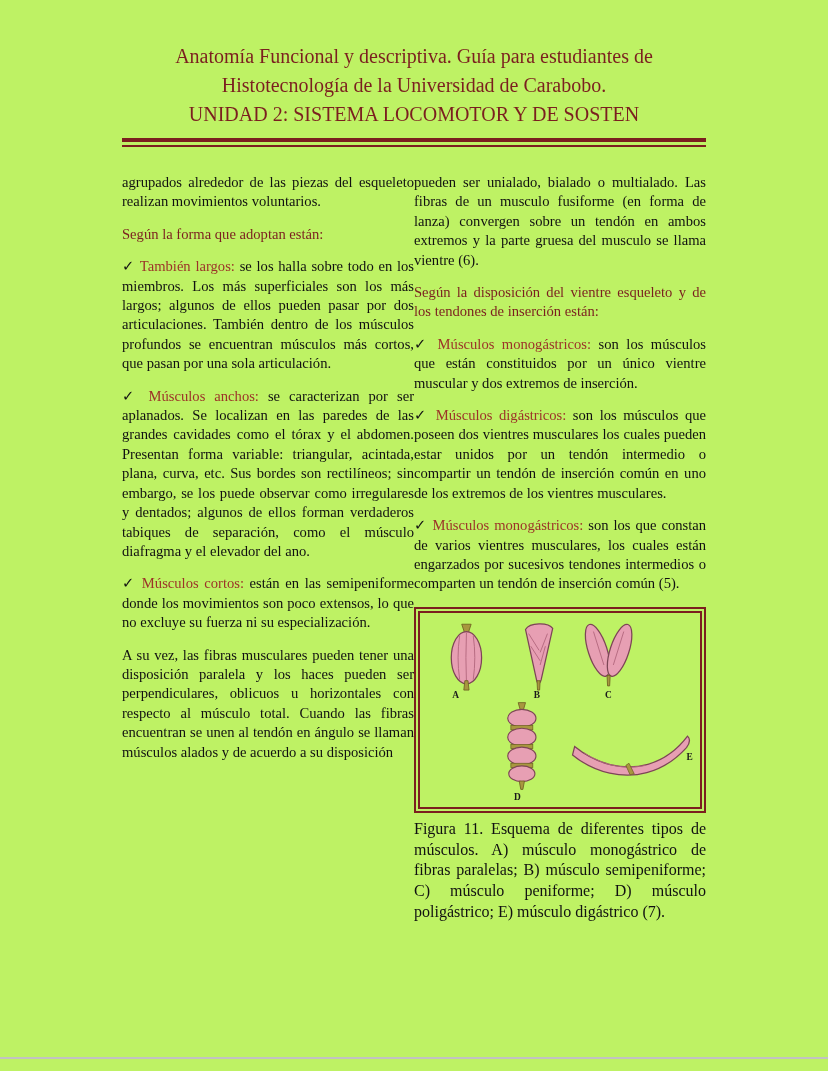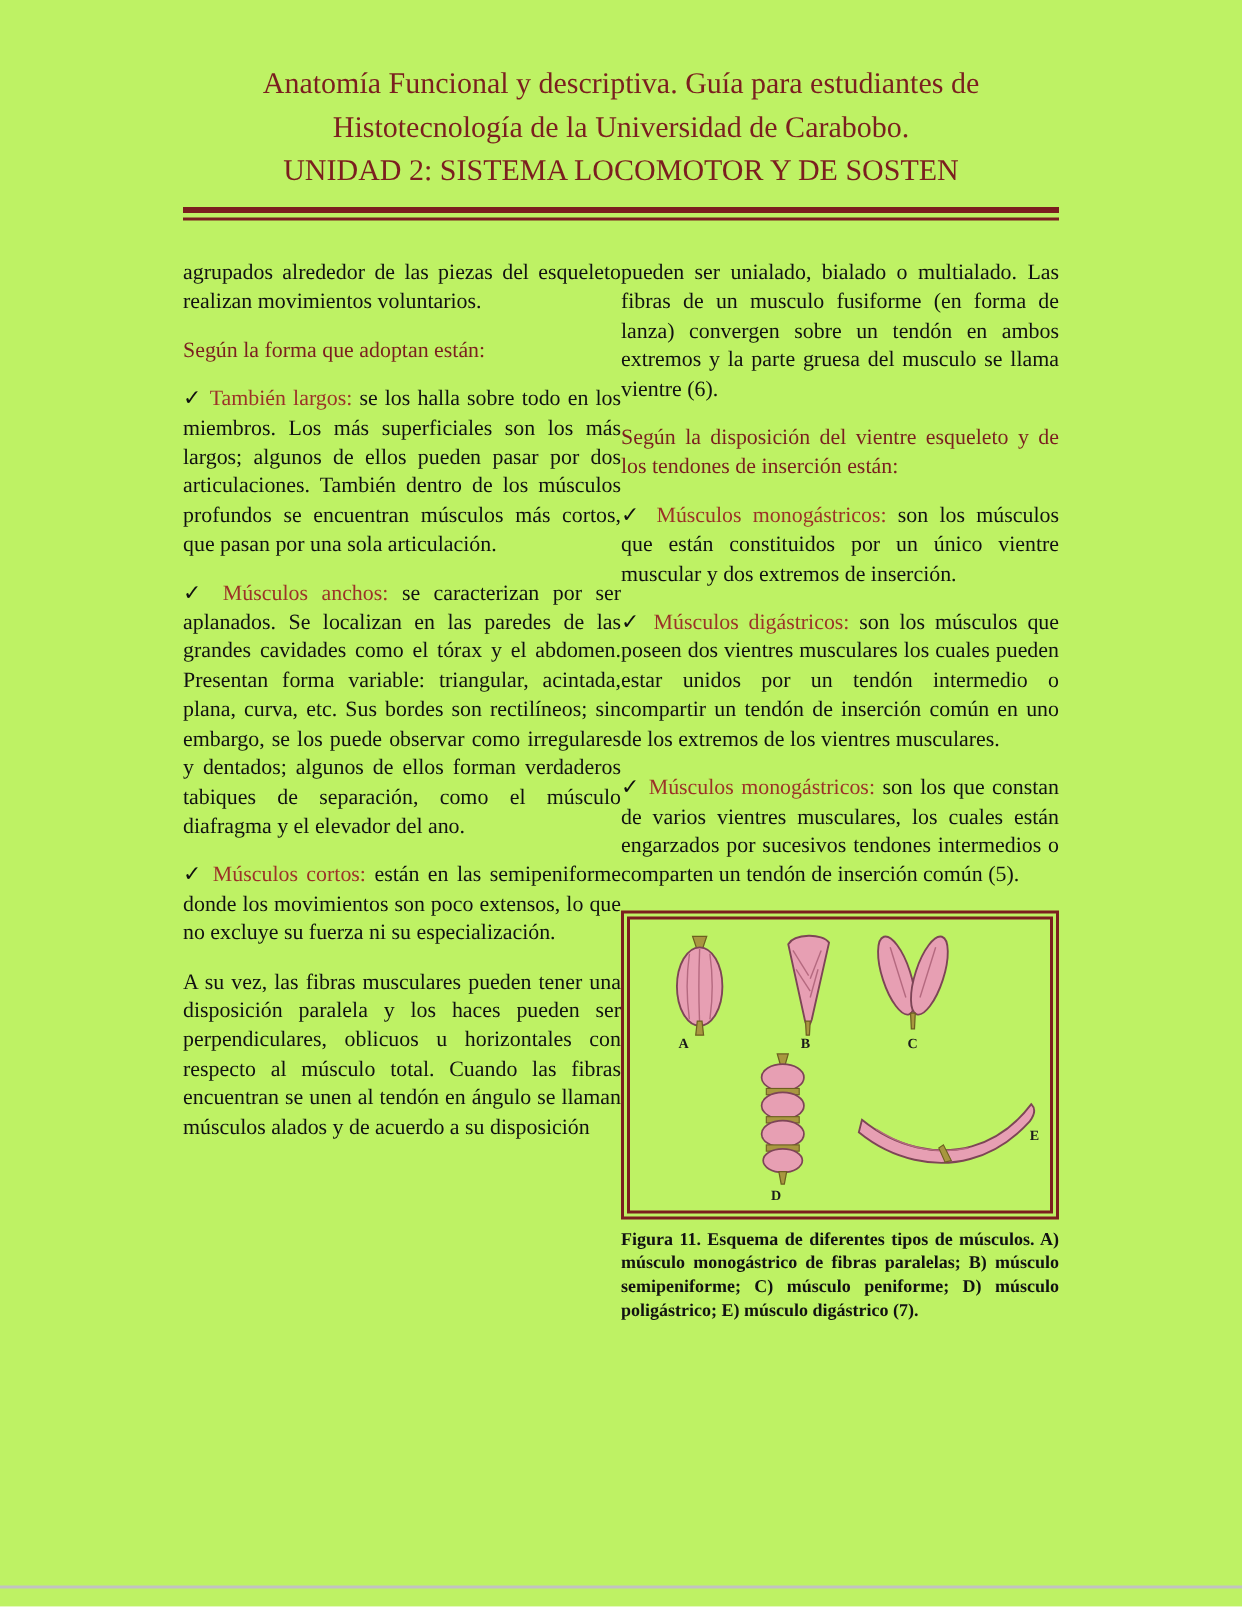--- a/index.html
+++ b/index.html
@@ -17,21 +17,21 @@
   .rules { margin-top:9px; border-top:4px solid #7b1f1f; border-bottom:2px solid #7b1f1f; height:3px; }
   .columns { display:flex; margin-top:26px; }
   .col { flex:1 1 0; min-width:0; font-size:14.6px; line-height:1.33; text-align:justify; }
   .col p { margin:0 0 13px 0; }
   .heading { color:#7b1f1f; font-weight:normal; margin:5px 0 15px 0; }
   .term { color:#9c3328; }
   .check { color:#111; }
   .figure-frame { border:2px solid #7b1f1f; padding:2px; margin:6px 0 6px 0; }
   .figure-inner { border:2px solid #7b1f1f; padding:6px 2px 2px 2px; }
   .figure-inner svg { display:block; width:100%; height:auto; }
-  .caption { font-size:12px; font-weight:bold; line-height:1.3; text-align:justify; margin-top:5px; }
+  .caption { font-size:16px; font-weight:normal; line-height:1.3; text-align:justify; margin-top:5px; }
   .fig-label { font:bold 9px "Liberation Serif", serif; fill:#1a1a1a; }
   .striation { stroke:#b4697f; stroke-width:0.9; fill:none; }
   .bottom-line { position:absolute; left:0; right:0; bottom:12px; border-top:2px solid #c2c2c2; }
 </style>
 </head>
 <body>
 
 <div class="page">
 
   <div class="header">

